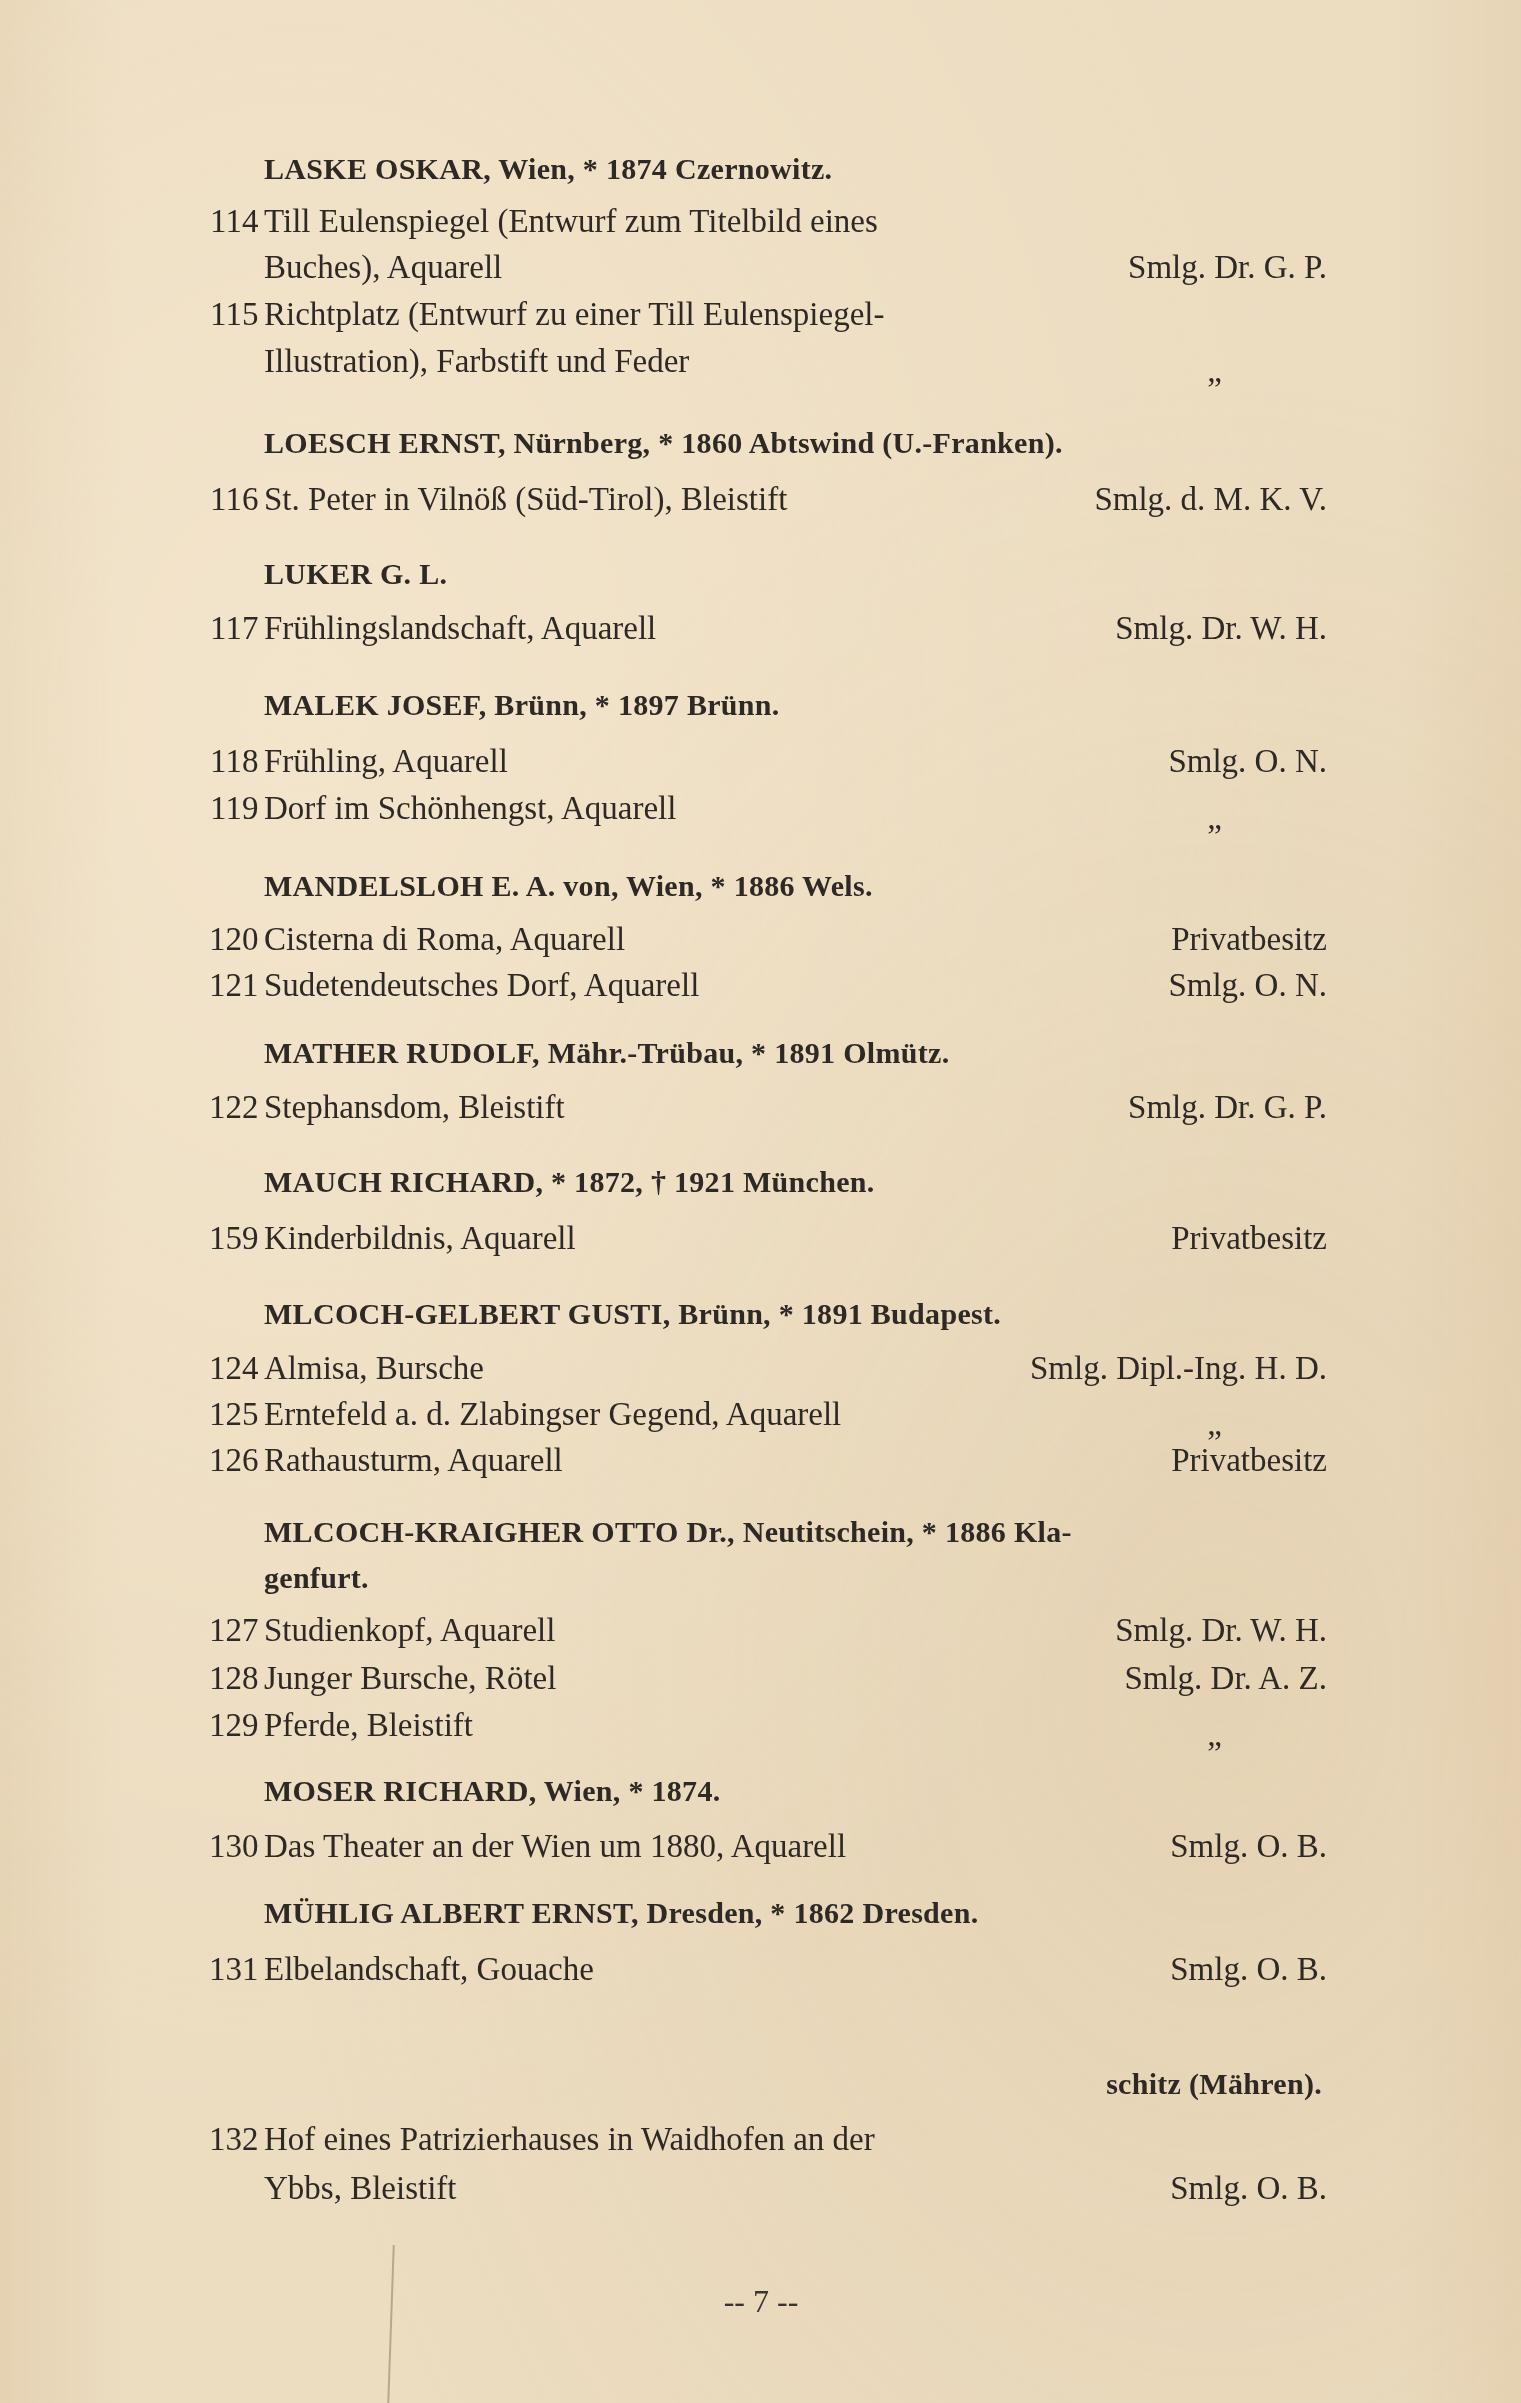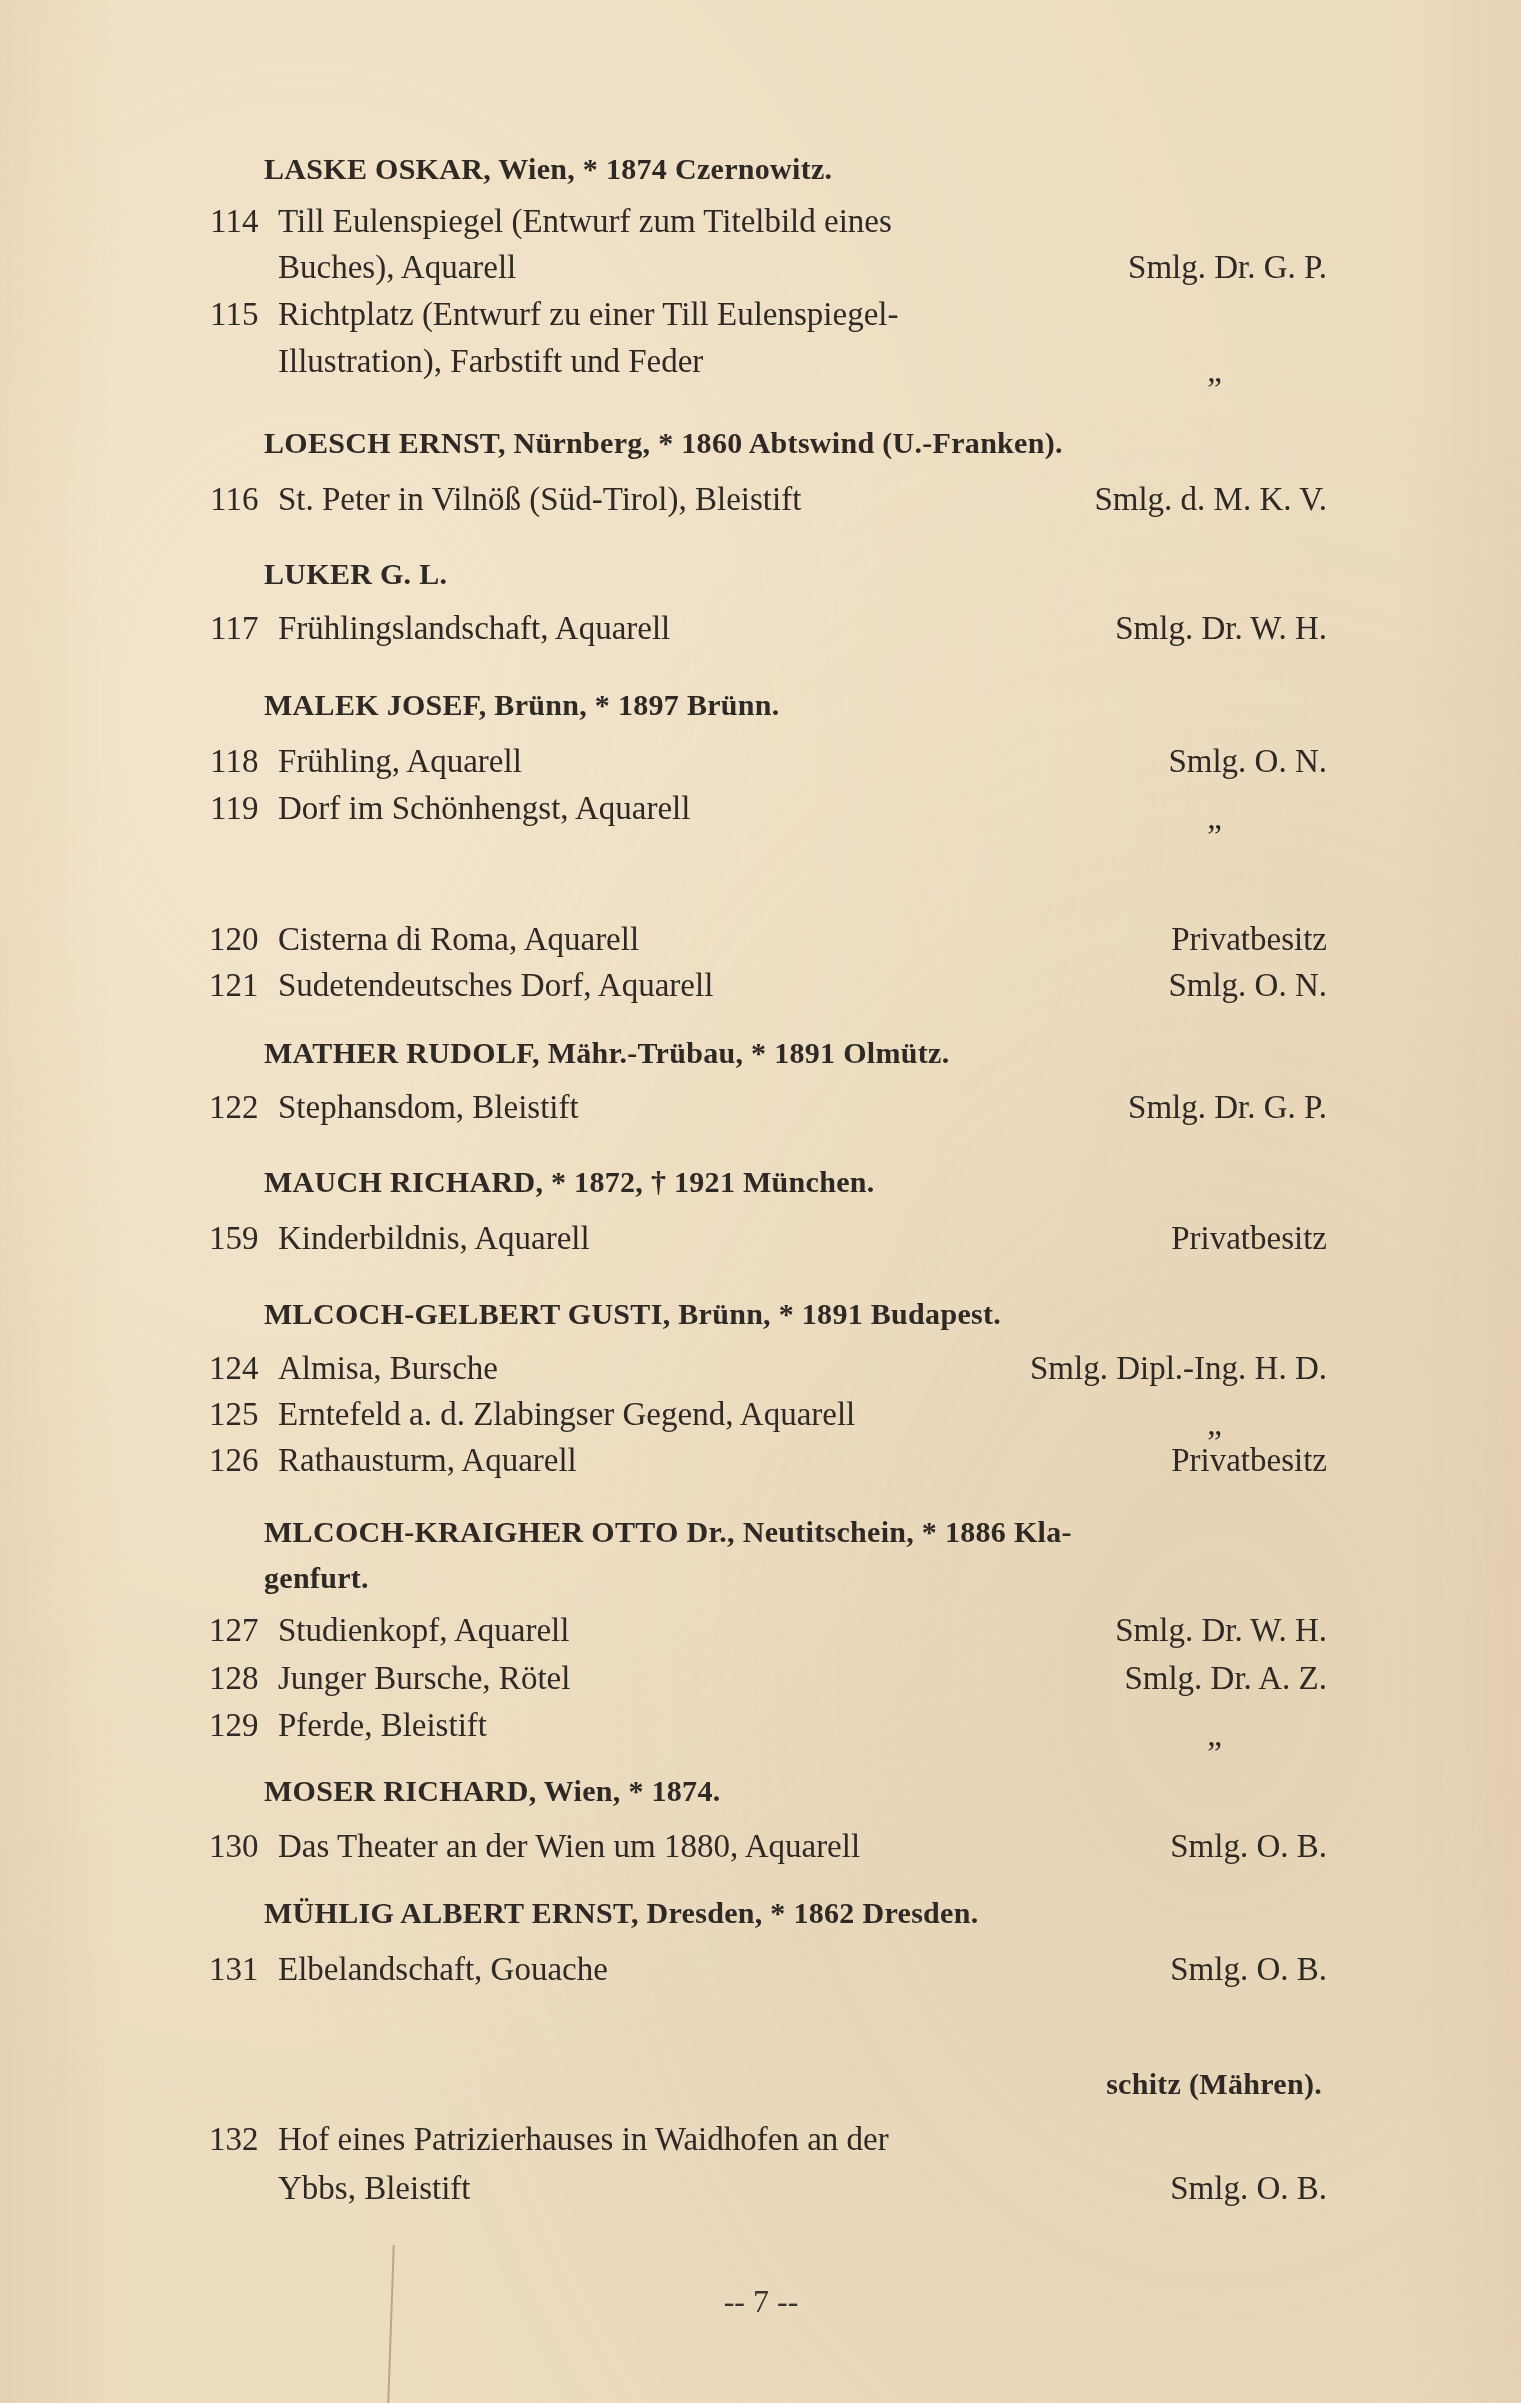--- a/index.html
+++ b/index.html
@@ -15,21 +15,21 @@
     position: relative;
   }
   .page { position: absolute; left: 0; top: 0; width: 1522px; height: 2403px; font-family: Liberation Serif, serif; }
   .heading {
     position: absolute; left: 264px; width: 1058px;
     font-weight: bold; font-size: 30px; letter-spacing: 0.3px;
     line-height: 47px; text-align: justify;
   }
   .entry { position: absolute; left: 171px; width: 1156px; font-size: 33px; line-height: 47px; }
   .entry .num { position: absolute; left: 11.4px; width: 76px; text-align: right; }
-  .entry .title { position: absolute; left: 107px; width: 856px; white-space: nowrap; }
+  .entry .title { position: absolute; left: 93px; width: 856px; white-space: nowrap; }
   .entry .owner { position: absolute; right: 0; white-space: nowrap; text-align: left; }
   .entry .owner.ditto { right: 105px; }
   .folio {
     position: absolute; top: 2283px; left: 0; width: 1522px; text-align: center;
     font-size: 32px; color: #3a3430;
   }
   .crease { position: absolute; left: 390px; top: 2245px; width: 1.9px; height: 159px; background: rgba(90,70,50,0.35); transform: rotate(2deg); }
 </style>
 </head>
 <body>
@@ -73,20 +73,21 @@
     <span class="num">118</span>
     <span class="title">Frühling, Aquarell</span>
     <span class="owner">Smlg. O. N.</span>
   </div>
   <div class="entry" style="top:785px">
     <span class="num">119</span>
     <span class="title">Dorf im Schönhengst, Aquarell</span>
     <span class="owner ditto" style="top:9.5px">„</span>
   </div>
 
+  <div class="heading" style="top:862px">MANDELSLOH E. A. von, Wien, * 1886 Wels.</div>
   <div class="entry" style="top:916px">
     <span class="num">120</span>
     <span class="title">Cisterna di Roma, Aquarell</span>
     <span class="owner">Privatbesitz</span>
   </div>
   <div class="entry" style="top:962px">
     <span class="num">121</span>
     <span class="title">Sudetendeutsches Dorf, Aquarell</span>
     <span class="owner">Smlg. O. N.</span>
   </div>

